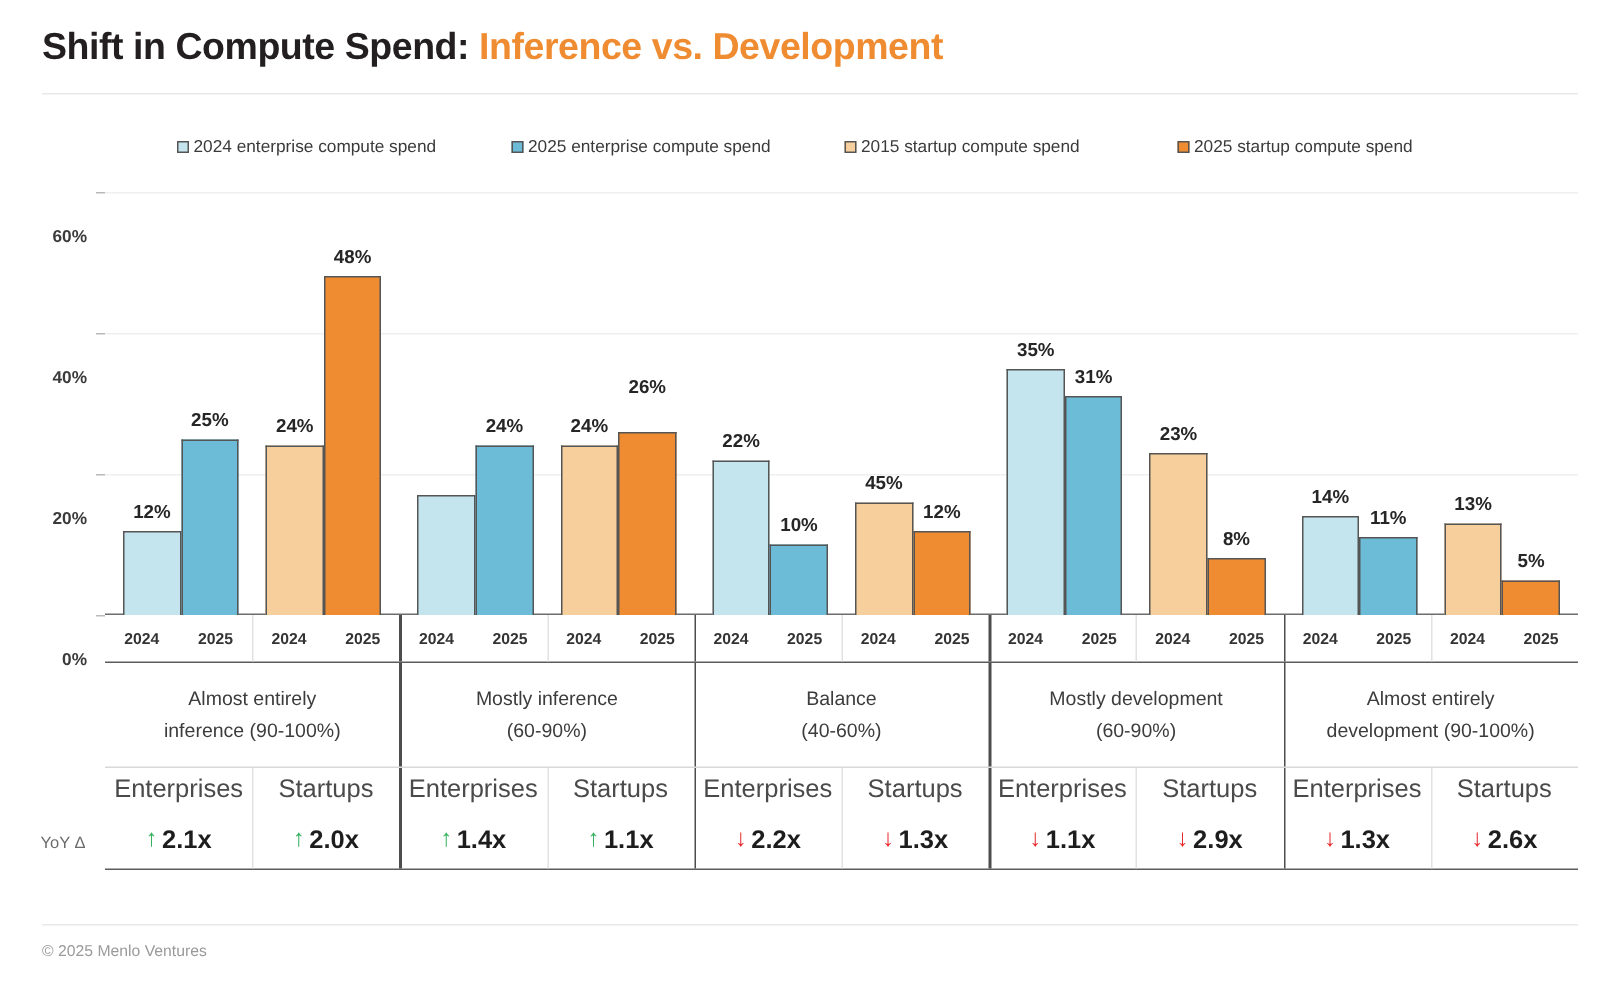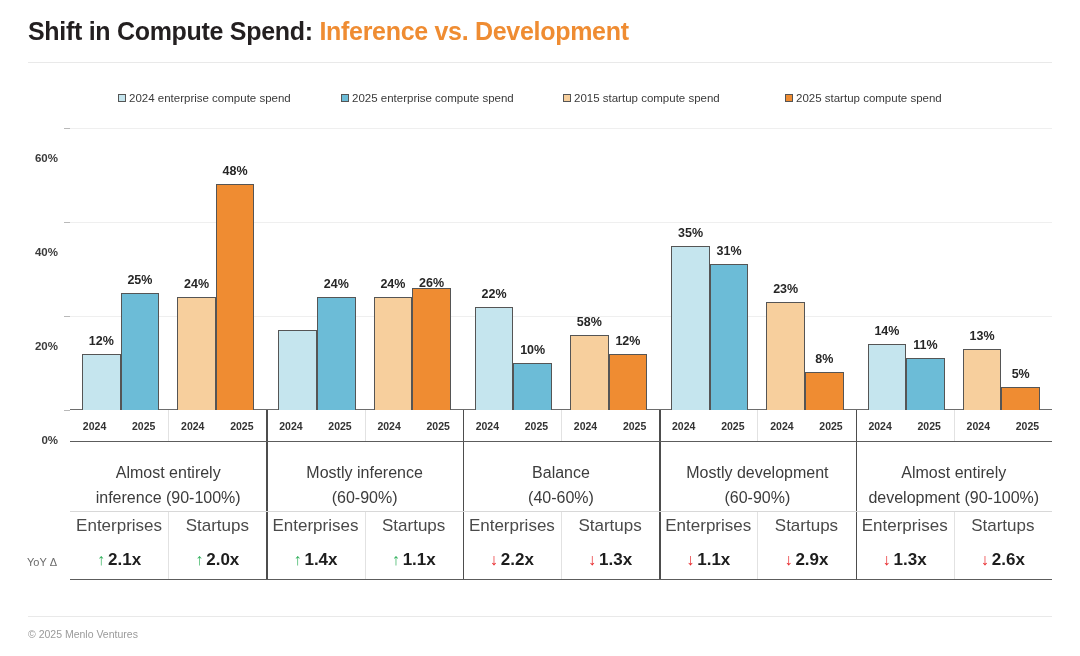--- a/index.html
+++ b/index.html
@@ -83,21 +83,21 @@
   .cellgroup { display: flex; }
 
   .row-years { height: 32px; border-bottom: 1.2px solid #5c5c5c; }
   .yearcell {
     display: flex; align-items: center; justify-content: center;
     font-size: 10.5px; font-weight: bold; color: #333;
   }
   .row-cats { height: 70px; border-bottom: 1px solid #d8d8d8; }
   .catcell {
     display: flex; flex-direction: column; align-items: center;
-    justify-content: flex-end; font-size: 16px; color: #3c3c3c;
+    justify-content: center; font-size: 13px; color: #3c3c3c;
     line-height: 1.55; text-align: center;
   }
   .row-sub { height: 28px; }
   .subcell {
     display: flex; align-items: center; justify-content: center;
     font-size: 17px; color: #4a4a4a;
   }
   .row-yoy { height: 40px; border-bottom: 1.4px solid #5c5c5c; }
   .yoycell {
     display: flex; align-items: center; justify-content: center;
@@ -182,27 +182,27 @@
       <div class="bar-label" style="left: 126.5px; top: 149.2px;">24%</div>
       <div class="bar" style="left: 145.8px; width: 38.6px; height: 225.6px; background: rgb(239, 140, 50);"></div>
       <div class="bar-label" style="left: 165.1px; top: 36.4px;">48%</div>
       <div class="bar" style="left: 208.4px; width: 38.6px; height: 79.9px; background: rgb(197, 229, 238);"></div>
       <div class="bar-label" style="left: 227.7px; top: 182.1px; margin-left: 37px;">17%</div>
       <div class="bar" style="left: 247px; width: 38.6px; height: 112.8px; background: rgb(108, 188, 215);"></div>
       <div class="bar-label" style="left: 266.3px; top: 149.2px;">24%</div>
       <div class="bar" style="left: 303.6px; width: 38.6px; height: 112.8px; background: rgb(247, 207, 157);"></div>
       <div class="bar-label" style="left: 322.9px; top: 149.2px;">24%</div>
       <div class="bar" style="left: 342.2px; width: 38.6px; height: 122.2px; background: rgb(239, 140, 50);"></div>
-      <div class="bar-label" style="left: 361.5px; top: 148px;">26%</div>
+      <div class="bar-label" style="left: 361.5px; top: 123px;">26%</div>
       <div class="bar" style="left: 404.8px; width: 38.6px; height: 103.4px; background: rgb(197, 229, 238);"></div>
       <div class="bar-label" style="left: 424.1px; top: 158.6px;">22%</div>
       <div class="bar" style="left: 443.4px; width: 38.6px; height: 47px; background: rgb(108, 188, 215);"></div>
       <div class="bar-label" style="left: 462.7px; top: 215px;">10%</div>
       <div class="bar" style="left: 500px; width: 38.6px; height: 75.2px; background: rgb(247, 207, 157);"></div>
-      <div class="bar-label" style="left: 519.3px; top: 186.8px;">58%</div>
+      <div class="bar-label" style="left: 519.3px; top: 186.8px;">45%</div>
       <div class="bar" style="left: 538.6px; width: 38.6px; height: 56.4px; background: rgb(239, 140, 50);"></div>
       <div class="bar-label" style="left: 557.9px; top: 205.6px;">12%</div>
       <div class="bar" style="left: 601.2px; width: 38.6px; height: 164.5px; background: rgb(197, 229, 238);"></div>
       <div class="bar-label" style="left: 620.5px; top: 97.5px;">35%</div>
       <div class="bar" style="left: 639.8px; width: 38.6px; height: 145.7px; background: rgb(108, 188, 215);"></div>
       <div class="bar-label" style="left: 659.1px; top: 116.3px;">31%</div>
       <div class="bar" style="left: 696.4px; width: 38.6px; height: 108.1px; background: rgb(247, 207, 157);"></div>
       <div class="bar-label" style="left: 715.7px; top: 153.9px;">23%</div>
       <div class="bar" style="left: 735px; width: 38.6px; height: 37.6px; background: rgb(239, 140, 50);"></div>
       <div class="bar-label" style="left: 754.3px; top: 224.4px;">8%</div>

